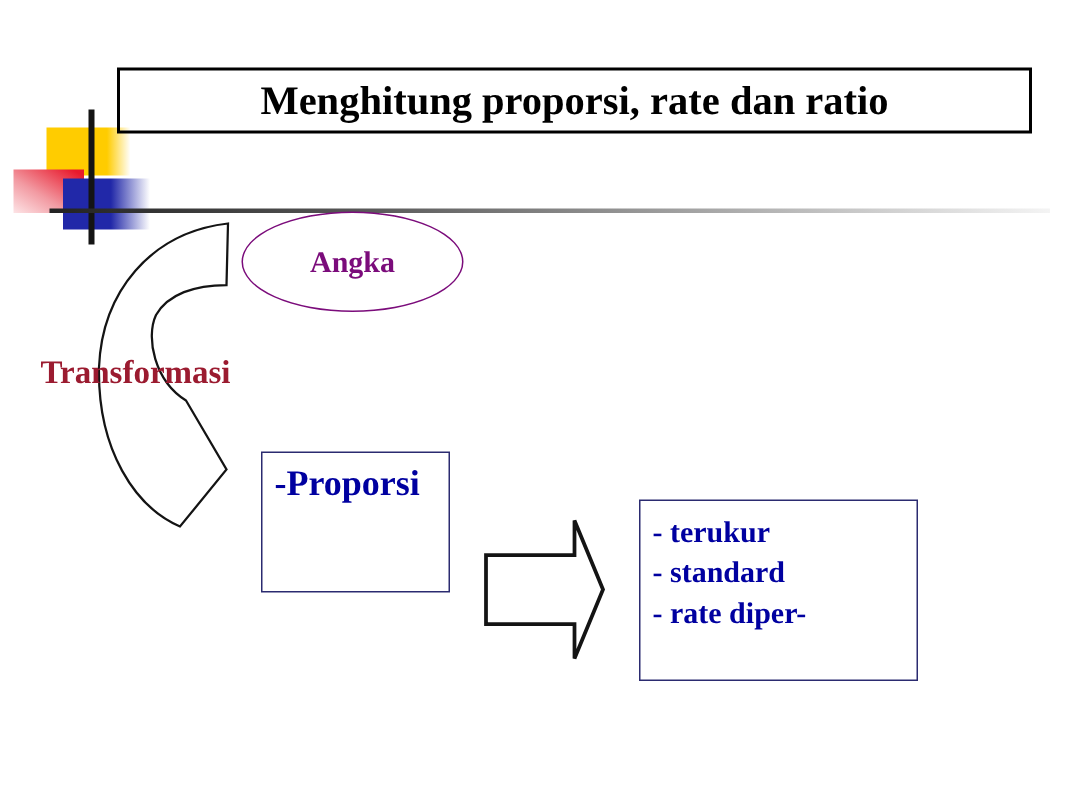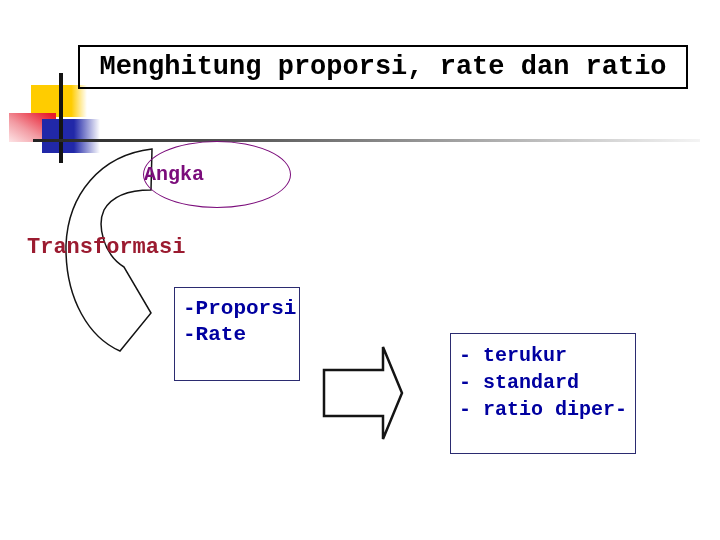--- a/index.html
+++ b/index.html
@@ -1,50 +1,50 @@
 <!DOCTYPE html>
 <html><head>
 <meta charset="utf-8">
 <style>
   html,body{margin:0;padding:0;background:#fff;}
   .slide{
     position:relative;width:720px;height:456px;background:#ffffff;
-    overflow:hidden;font-family:Liberation Mono, monospace;font-weight:bold;border-radius:12px;
+    overflow:hidden;font-family:Liberation Serif, serif;font-weight:bold;border-radius:12px;
   }
   
   .sq-yellow{position:absolute;left:31px;top:85px;width:56px;height:32px;z-index:0;
     background:linear-gradient(to right,#ffcc00 0%,#ffcc00 72%,rgba(255,255,255,0) 100%);}
   .sq-red{position:absolute;left:9px;top:113px;width:47px;height:29px;z-index:0;
     background:linear-gradient(to left bottom,#e8192c 8%,#f29aa2 60%,#fde4e6 100%);}
   .sq-blue{position:absolute;left:42px;top:119px;width:58px;height:34px;z-index:0;
     background:linear-gradient(to right,#2128a8 0%,#2128a8 55%,rgba(255,255,255,0) 100%);}
   .vline{position:absolute;left:59px;top:73px;width:4px;height:90px;background:#141414;z-index:1;}
   .hline{position:absolute;left:33px;top:139px;width:667px;height:3px;z-index:1;
     background:linear-gradient(to right,#222 0%,#555 30%,#999 60%,#ccc 82%,#f4f4f4 100%);}
   
   .title-box{position:absolute;left:78px;top:45px;width:606px;height:40px;
     border:2px solid #000;display:flex;align-items:center;justify-content:center;z-index:2;}
   .title-box span{font-size:27px;color:#000;white-space:nowrap;}
   
   svg.arrows{position:absolute;left:0;top:0;width:720px;height:540px;z-index:1;pointer-events:none;}
   .curved{fill:#ffffff;stroke:#141414;stroke-width:1.5;}
   .block{fill:#ffffff;stroke:#141414;stroke-width:2.5;stroke-linejoin:miter;}
   
-  .ellipse{position:absolute;left:143px;top:141px;width:146px;height:65px;
+  .ellipse{position:absolute;left:161px;top:141px;width:146px;height:65px;
     border:1.5px solid #7b0c7b;border-radius:50%;z-index:2;
-    display:flex;flex-direction:row;align-items:center;
+    display:flex;flex-direction:row;align-items:center;justify-content:center;
     color:#7b0c7b;font-size:20px;line-height:26px;background:transparent;}
   
   .transformasi{position:absolute;left:27px;top:235px;font-size:22px;color:#9b1b30;z-index:3;white-space:nowrap;}
   
   .box{position:absolute;border:1.5px solid #2b2b70;color:#0000a0;z-index:2;background:transparent;}
-  .box.proporsi{left:174px;top:287px;width:126px;height:94px;
-    padding:8px 0 0 8px;box-sizing:border-box;font-size:21px;line-height:26px;}
+  .box.proporsi{left:174px;top:301px;width:126px;height:94px;
+    padding:8px 0 0 8px;box-sizing:border-box;font-size:24px;line-height:26px;}
   .box.result{left:426px;top:333px;width:186px;height:121px;
-    padding:8px 0 0 8px;box-sizing:border-box;font-size:20px;line-height:27px;margin-left:24px;}
+    padding:8px 0 0 8px;box-sizing:border-box;font-size:20px;line-height:27px;}
   .box .indent{padding-left:18px;}
 </style>
 </head>
 <body>
 
 <div class="slide">
 
   <div class="sq-yellow"></div>
   <div class="sq-red"></div>
   <div class="sq-blue"></div>
@@ -61,22 +61,21 @@
   </svg>
 
   <div class="ellipse">
     <span>Angka</span>
   </div>
 
   <div class="transformasi">Transformasi</div>
 
   <div class="box proporsi">
     <div>-Proporsi</div>
-    <div>-Rate</div>
   </div>
 
   <div class="box result">
     <div>- terukur</div>
     <div>- standard</div>
-    <div>- ratio diper-</div>
+    <div>- rate diper-</div>
   </div>
 
 </div>
 
 </body></html>

